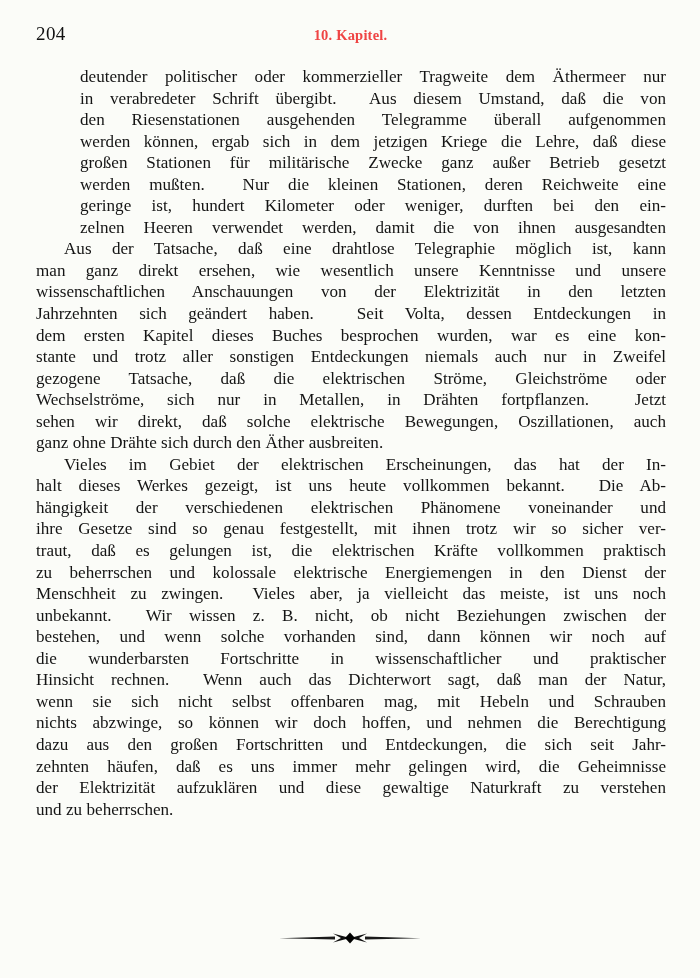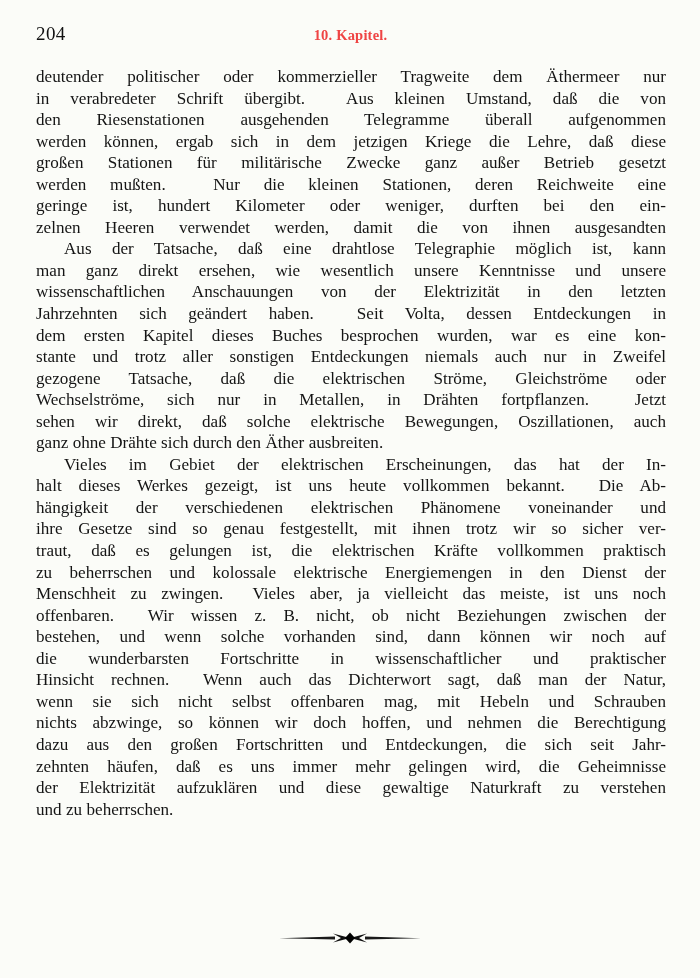--- a/index.html
+++ b/index.html
@@ -68,20 +68,21 @@
     line-height: 21.55px;
     text-align: justify;
     text-justify: inter-word;
     text-indent: 28px;
     hyphens: none;
     word-spacing: 0.1px;
     color: #141414;
   }
   .para.first {
     text-indent: 0;
+    margin-left: 44px;
   }
 
   
   .justline {
     display: block;
     text-align: justify;
     text-align-last: justify;
     text-indent: 0;
     white-space: pre-wrap;
   }
@@ -113,21 +114,21 @@
 <div class="page">
 
   <div class="running-head">
     <div class="folio">204</div>
     <div class="chapter-title">10. Kapitel.</div>
   </div>
 
   <div class="textblock">
       <p class="para first">
         <span class="justline">deutender politischer oder kommerzieller Tragweite dem Äthermeer nur</span>
-        <span class="justline">in verabredeter Schrift übergibt.  Aus kleinen Umstand, daß die von</span>
+        <span class="justline">in verabredeter Schrift übergibt.  Aus diesem Umstand, daß die von</span>
         <span class="justline">den Riesenstationen ausgehenden Telegramme überall aufgenommen</span>
         <span class="justline">werden können, ergab sich in dem jetzigen Kriege die Lehre, daß diese</span>
         <span class="justline">großen Stationen für militärische Zwecke ganz außer Betrieb gesetzt</span>
         <span class="justline">werden mußten.  Nur die kleinen Stationen, deren Reichweite eine</span>
         <span class="justline">geringe ist, hundert Kilometer oder weniger, durften bei den ein-</span>
         <span class="justline">zelnen Heeren verwendet werden, damit die von ihnen ausgesandten</span>
       </p>
       <p class="para">
         <span class="justline indented">Aus der Tatsache, daß eine drahtlose Telegraphie möglich ist, kann</span>
         <span class="justline">man ganz direkt ersehen, wie wesentlich unsere Kenntnisse und unsere</span>
@@ -141,21 +142,21 @@
         <span class="justline lastline">ganz ohne Drähte sich durch den Äther ausbreiten.</span>
       </p>
       <p class="para">
         <span class="justline indented">Vieles im Gebiet der elektrischen Erscheinungen, das hat der In-</span>
         <span class="justline">halt dieses Werkes gezeigt, ist uns heute vollkommen bekannt.  Die Ab-</span>
         <span class="justline">hängigkeit der verschiedenen elektrischen Phänomene voneinander und</span>
         <span class="justline">ihre Gesetze sind so genau festgestellt, mit ihnen trotz wir so sicher ver-</span>
         <span class="justline">traut, daß es gelungen ist, die elektrischen Kräfte vollkommen praktisch</span>
         <span class="justline">zu beherrschen und kolossale elektrische Energiemengen in den Dienst der</span>
         <span class="justline">Menschheit zu zwingen.  Vieles aber, ja vielleicht das meiste, ist uns noch</span>
-        <span class="justline">offenbaren.  Wir wissen z. B. nicht, ob nicht Beziehungen zwischen der</span>
+        <span class="justline">unbekannt.  Wir wissen z. B. nicht, ob nicht Beziehungen zwischen der</span>
         <span class="justline">bestehen, und wenn solche vorhanden sind, dann können wir noch auf</span>
         <span class="justline">die wunderbarsten Fortschritte in wissenschaftlicher und praktischer</span>
         <span class="justline">Hinsicht rechnen.  Wenn auch das Dichterwort sagt, daß man der Natur,</span>
         <span class="justline">wenn sie sich nicht selbst offenbaren mag, mit Hebeln und Schrauben</span>
         <span class="justline">nichts abzwinge, so können wir doch hoffen, und nehmen die Berechtigung</span>
         <span class="justline">dazu aus den großen Fortschritten und Entdeckungen, die sich seit Jahr-</span>
         <span class="justline">zehnten häufen, daß es uns immer mehr gelingen wird, die Geheimnisse</span>
         <span class="justline">der Elektrizität aufzuklären und diese gewaltige Naturkraft zu verstehen</span>
         <span class="justline lastline">und zu beherrschen.</span>
       </p>

